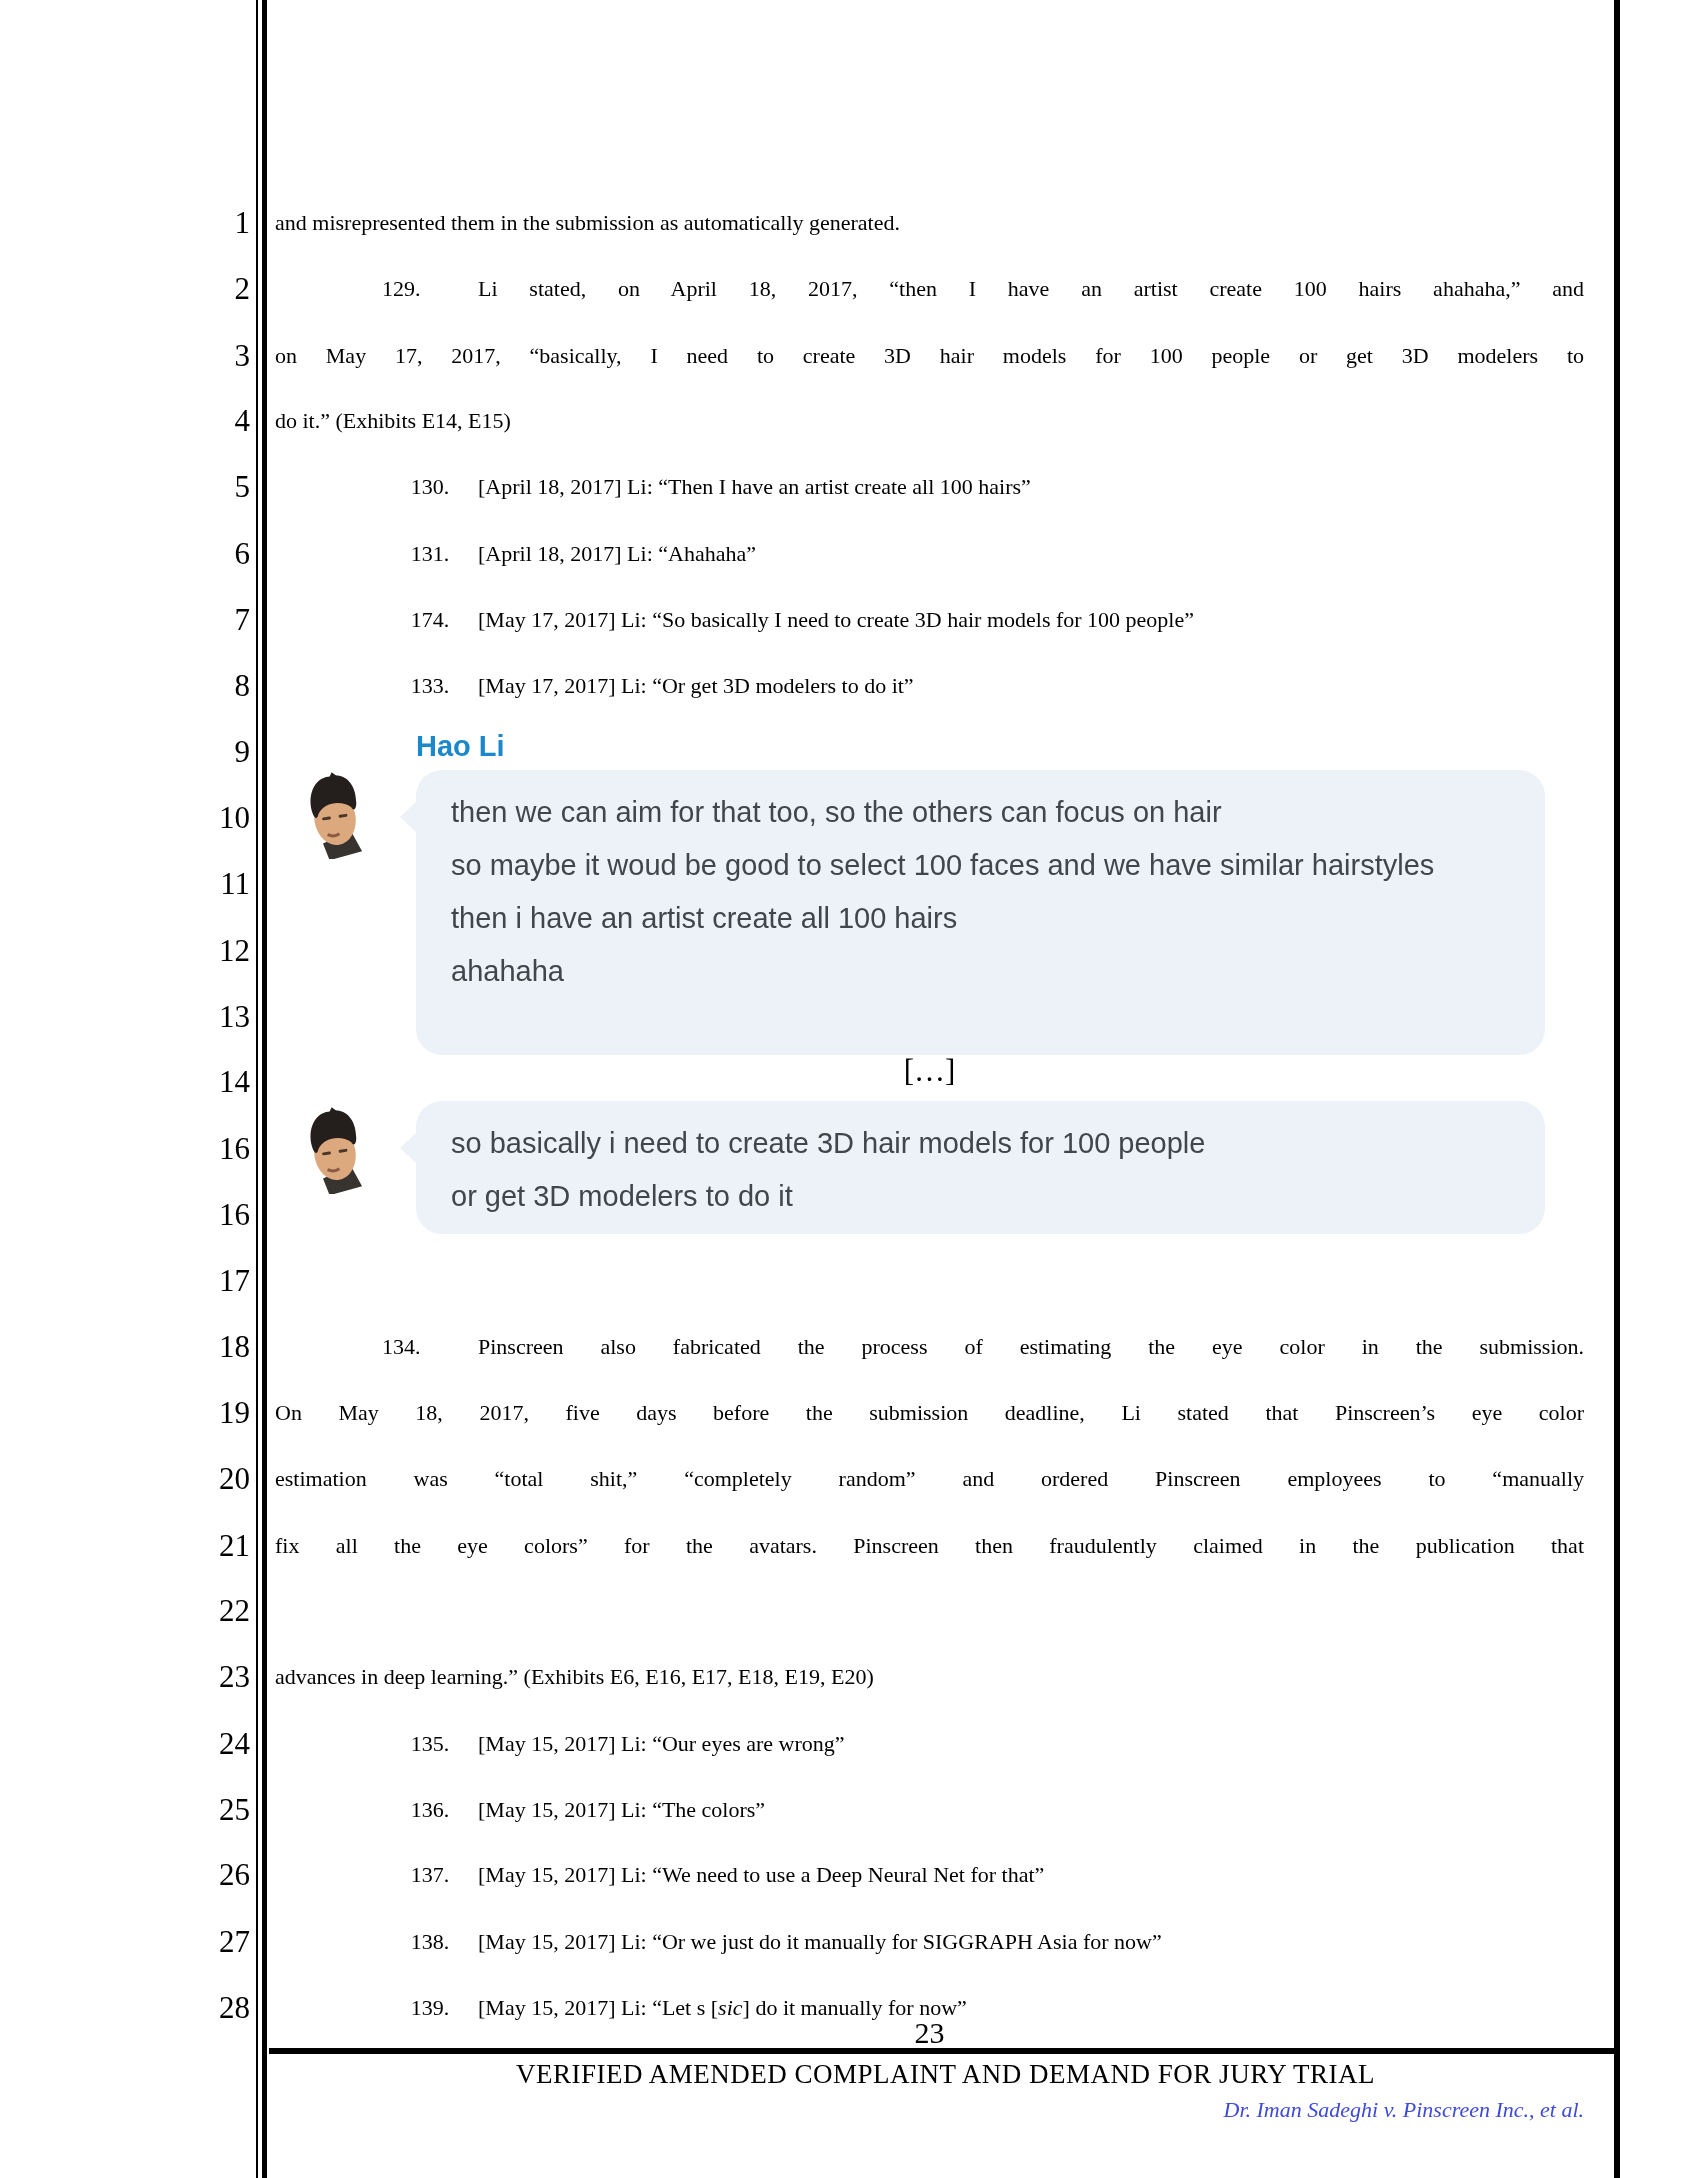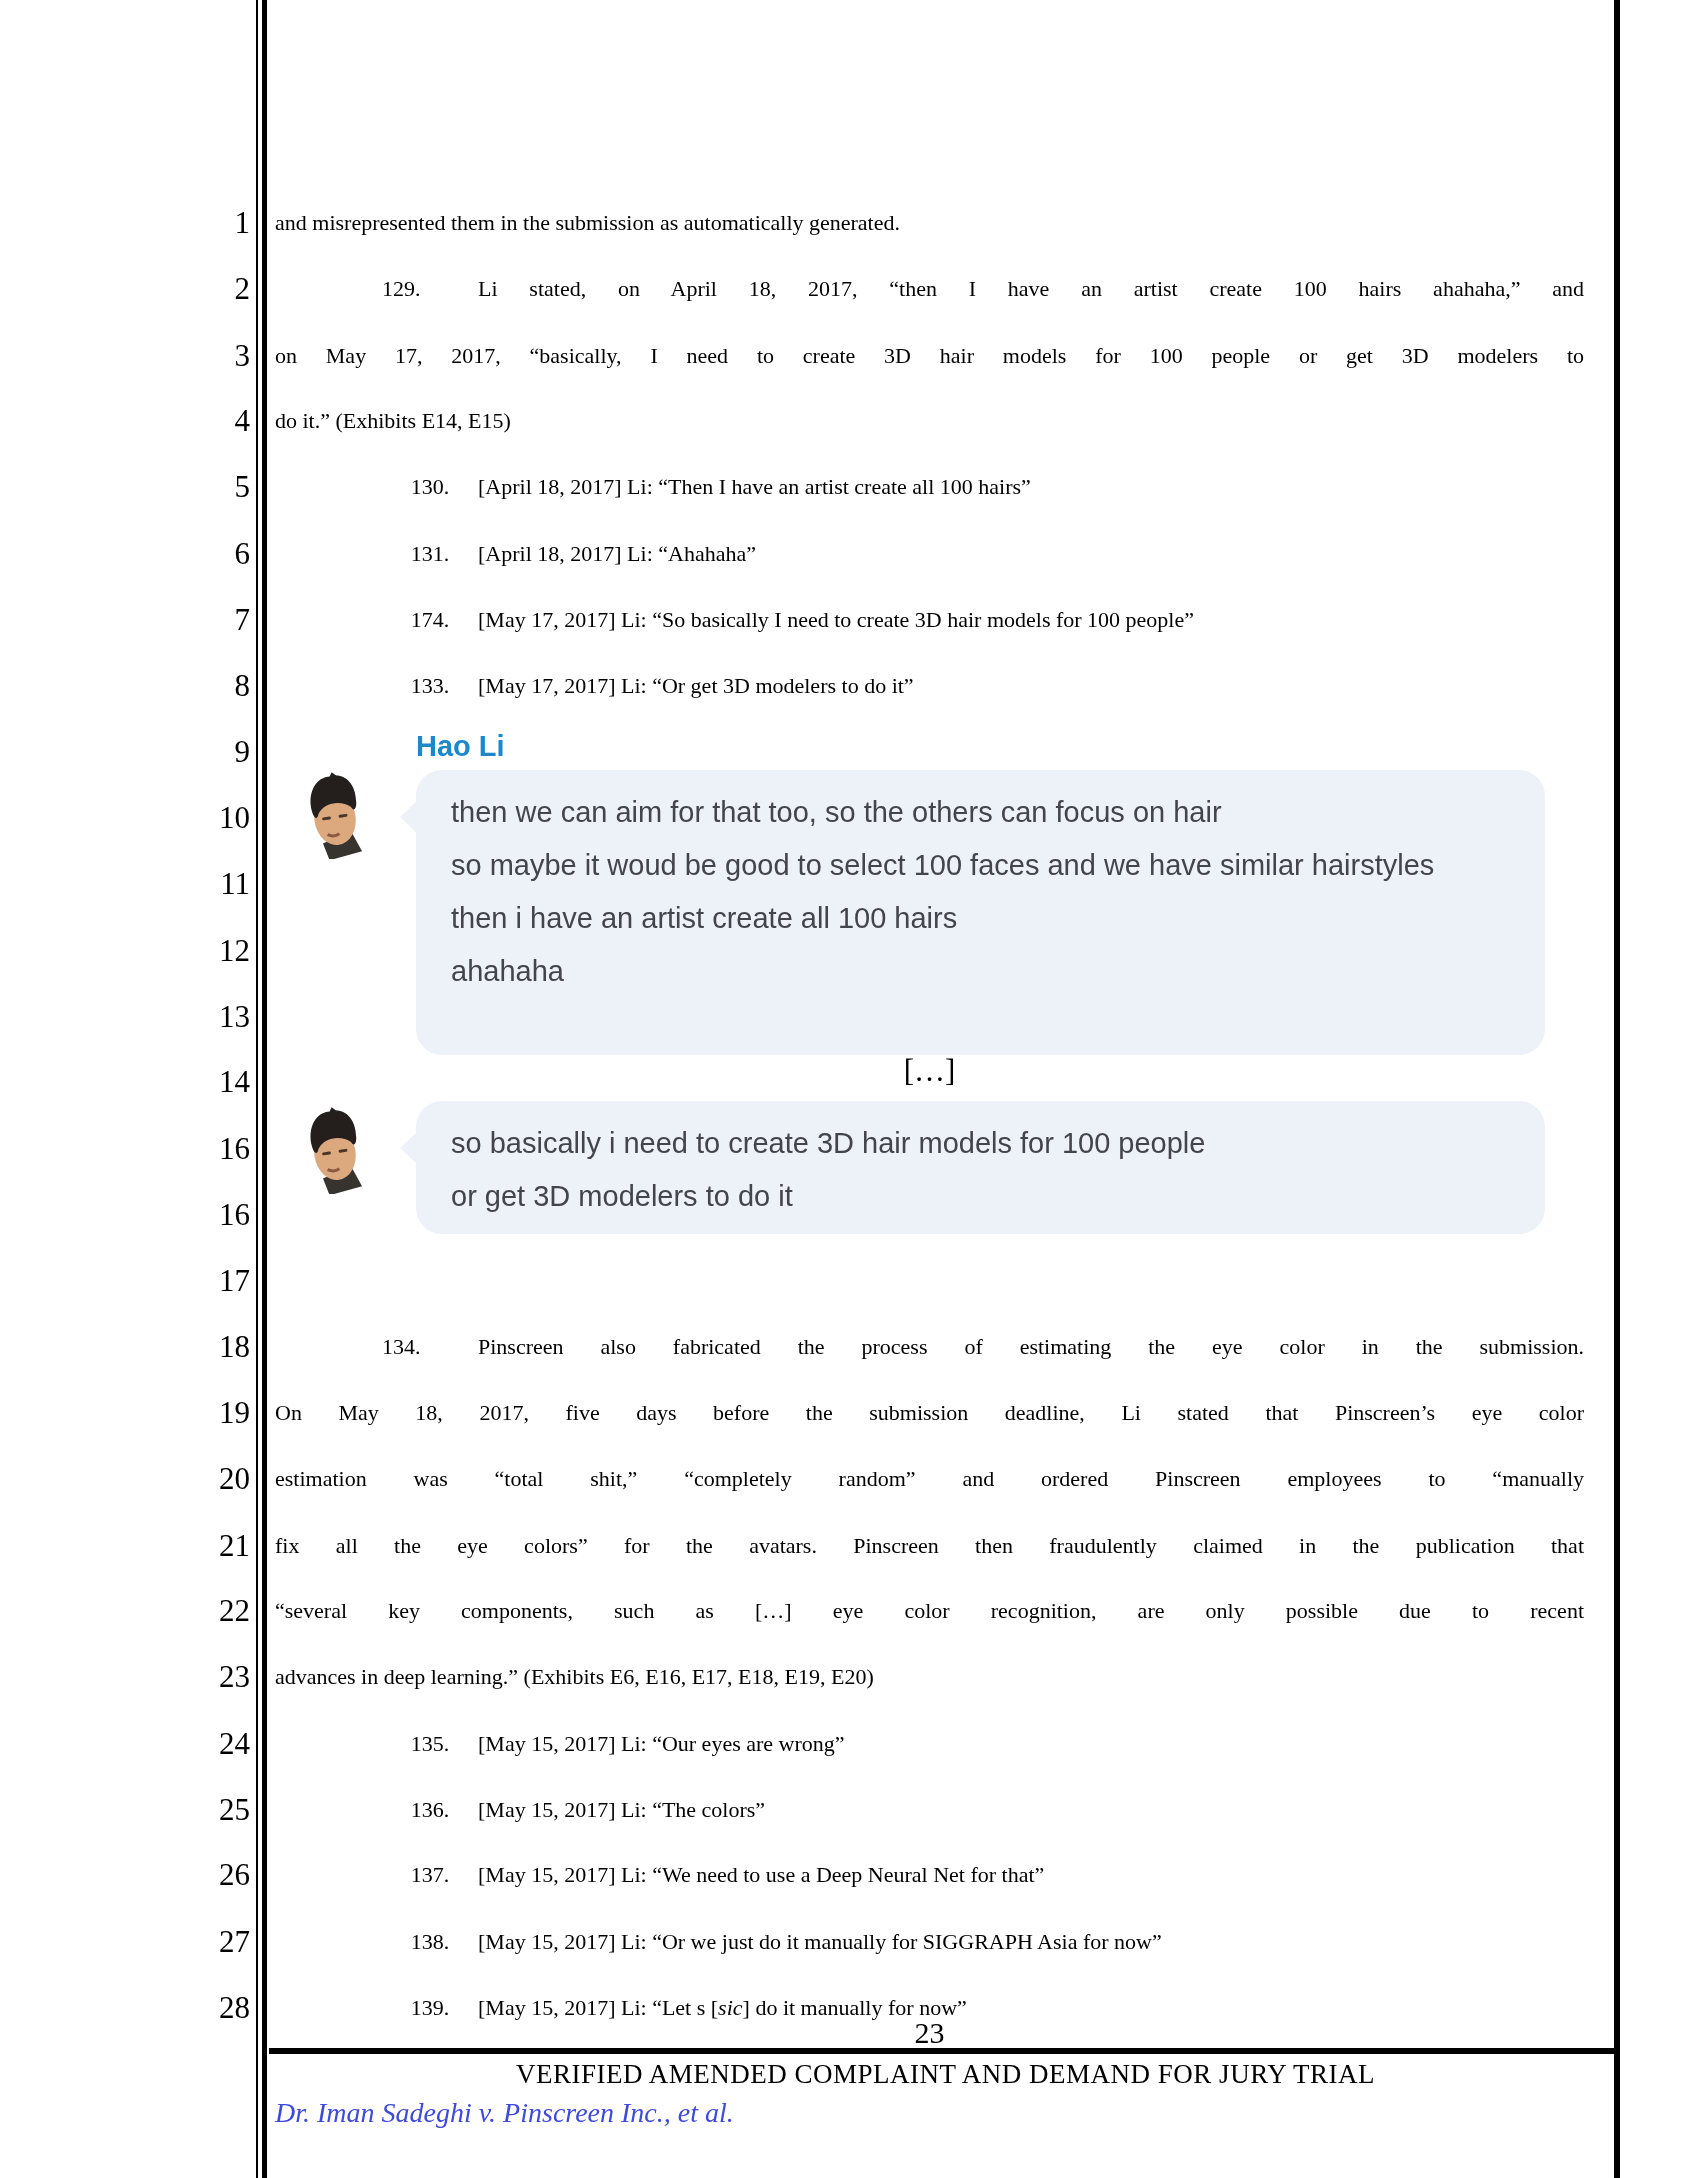--- a/index.html
+++ b/index.html
@@ -55,22 +55,22 @@
     font-size:31px;line-height:36px;
   }
   
   .pageno{position:absolute;left:275px;width:1309px;top:2016px;text-align:center;font-size:30px;}
   .footer-rule{position:absolute;left:269px;width:1350px;top:2048px;height:6px;background:#000;}
   .footer-title{
     position:absolute;left:291px;width:1309px;top:2059px;text-align:center;
     font-size:27px;letter-spacing:0.5px;
   }
   .footer-case{
-    position:absolute;left:275px;width:1309px;top:2097px;text-align:left;
-    font-size:28px;font-style:italic;color:#3e4ada;
+    position:absolute;left:275px;width:1309px;top:2097px;text-align:right;
+    font-size:22px;font-style:italic;color:#3e4ada;
   }
 </style>
 </head>
 <body>
 
 <div class="page">
 
   <div class="vrule left-thin"></div>
   <div class="vrule left-thick"></div>
   <div class="vrule right-rule"></div>
@@ -156,21 +156,20 @@
 
   <div class="bubble bubble-2">
     <div class="cline">so basically i need to create 3D hair models for 100 people</div>
     <div class="cline msg-gap">or get 3D modelers to do it</div>
   </div>
 
   <div class="bline just" style="top:1327px"><span class="indent"></span><span class="pnum">134.</span><span>Pinscreen also fabricated the process of estimating the eye color in the submission.</span></div>
   <div class="bline just" style="top:1393px">On May 18, 2017, five days before the submission deadline, Li stated that Pinscreen’s eye color</div>
   <div class="bline just" style="top:1526px">fix all the eye colors” for the avatars. Pinscreen then fraudulently claimed in the publication that</div>
   <div class="bline just" style="top:1459px">estimation was “total shit,” “completely random” and ordered Pinscreen employees to “manually</div>
-  <div class="bline just" style="top:1591px">“several key components, such as […] eye color recognition, are only possible due to recent</div>
   <div class="bline" style="top:1657px">advances in deep learning.” (Exhibits E6, E16, E17, E18, E19, E20)</div>
 
   <div class="bline item" style="top:1724px"><span class="pnum">135.</span><span>[May 15, 2017] Li: “Our eyes are wrong”</span></div>
   <div class="bline item" style="top:1790px"><span class="pnum">136.</span><span>[May 15, 2017] Li: “The colors”</span></div>
   <div class="bline item" style="top:1855px"><span class="pnum">137.</span><span>[May 15, 2017] Li: “We need to use a Deep Neural Net for that”</span></div>
   <div class="bline item" style="top:1922px"><span class="pnum">138.</span><span>[May 15, 2017] Li: “Or we just do it manually for SIGGRAPH Asia for now”</span></div>
   <div class="bline item" style="top:1988px"><span class="pnum">139.</span><span>[May 15, 2017] Li: “Let s [</span><span class="sic">sic</span><span>] do it manually for now”</span></div>
 
   <div class="pageno">23</div>
   <div class="footer-rule"></div>

